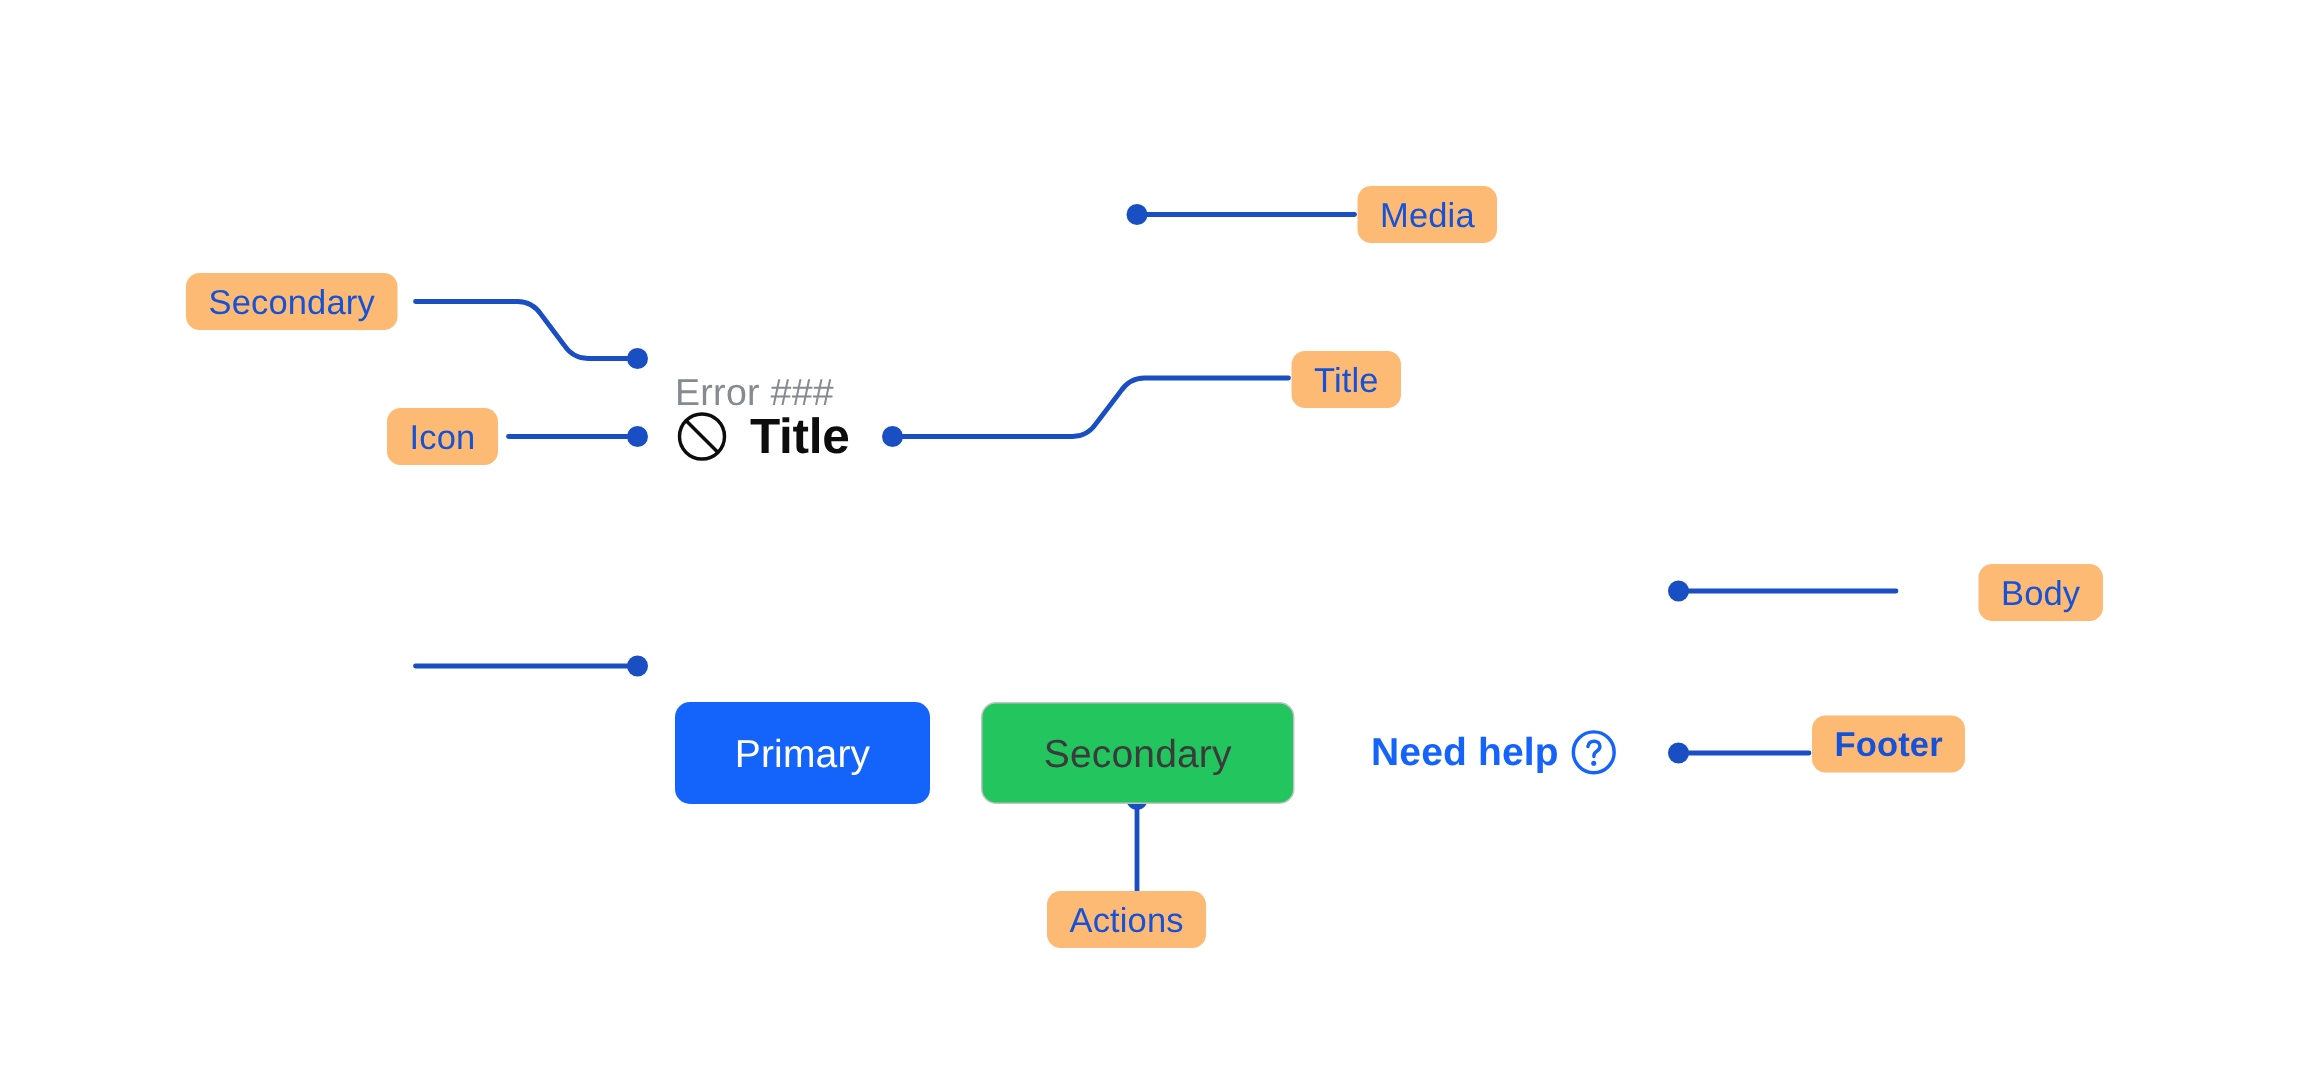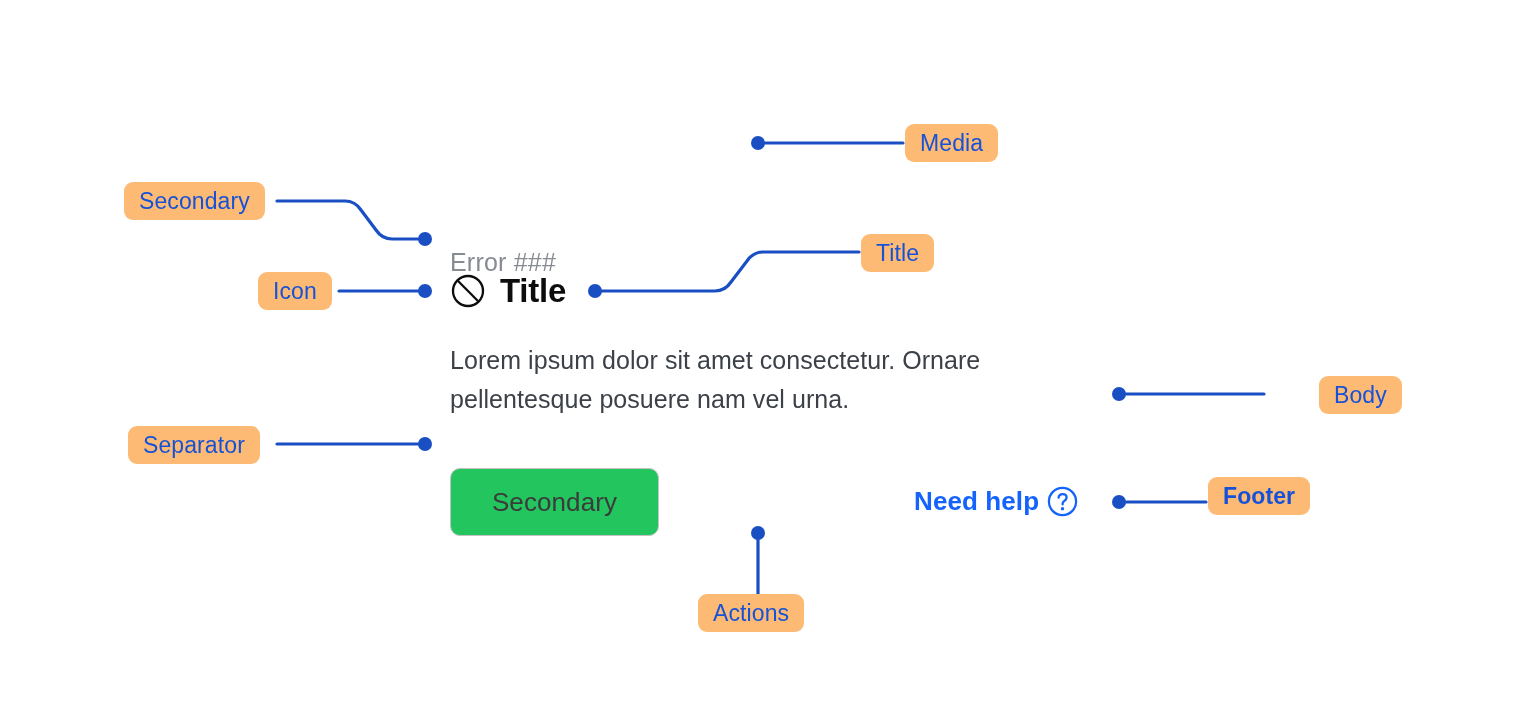--- a/index.html
+++ b/index.html
@@ -193,23 +193,23 @@
   <div class="error-code">Error ###</div>
 
   <div class="title-row">
     <svg class="title-icon" viewBox="0 0 36 36" xmlns="http://www.w3.org/2000/svg">
       <circle cx="18" cy="18" r="15" fill="none" stroke="#0d0d0d" stroke-width="2.3"></circle>
       <line x1="7.8" y1="7.8" x2="28.2" y2="28.2" stroke="#0d0d0d" stroke-width="2.3"></line>
     </svg>
     <div class="title-text">Title</div>
   </div>
 
-  <div class="body-text">Lorem ipsum dolor sit amet consectetur. Ornare pellentesque posuere nam vel urna.</div>
 
   <div class="actions-row">
+    <button class="btn btn-primary">Primary</button>
     <button class="btn btn-secondary">Secondary</button>
   </div>
 
   <div class="footer-link">
     <span>Need help</span>
     <svg class="help-icon" viewBox="0 0 31 31" xmlns="http://www.w3.org/2000/svg">
       <circle cx="15.5" cy="15.5" r="13.6" fill="none" stroke="#1463fa" stroke-width="2.3"></circle>
       <path d="M11.6 11.7c0.2-2.2 1.9-3.6 4.1-3.6 2.3 0 3.9 1.4 3.9 3.4 0 1.7-0.9 2.6-2.3 3.5-1.2 0.8-1.7 1.5-1.7 2.8v0.6" fill="none" stroke="#1463fa" stroke-width="2.3" stroke-linecap="round"></path>
       <circle cx="15.5" cy="22.8" r="1.7" fill="#1463fa"></circle>
     </svg>
@@ -218,19 +218,18 @@
   <div class="pill" style="left:905px; top:124px;">Media</div>
 
   <div class="pill" style="left:124px; top:182px;">Secondary</div>
 
   <div class="pill" style="left:861px; top:234px;">Title</div>
 
   <div class="pill" style="left:258px; top:272px;">Icon</div>
 
   <div class="pill" style="left:1319px; top:376px;">Body</div>
 
-  <div class="pill" style="left:128px; top:426px;">Separator</div>
 
   <div class="pill" style="left:1208px; top:477px;font-weight:bold;">Footer</div>
 
   <div class="pill" style="left:698px; top:594px;">Actions</div>
 
 </div>
 
 </body></html>

